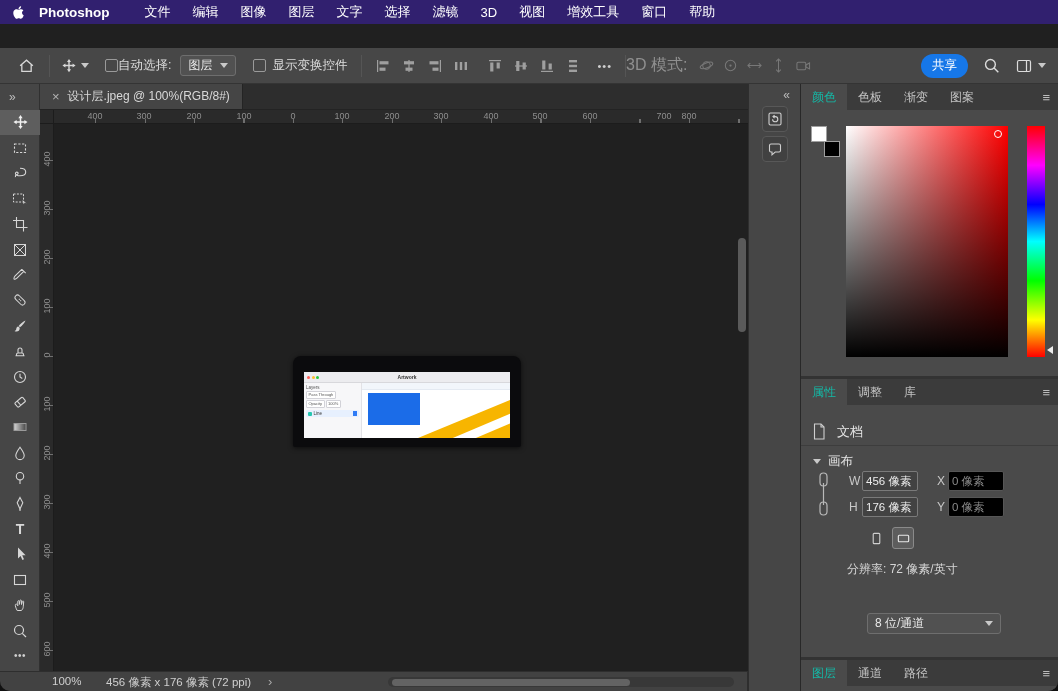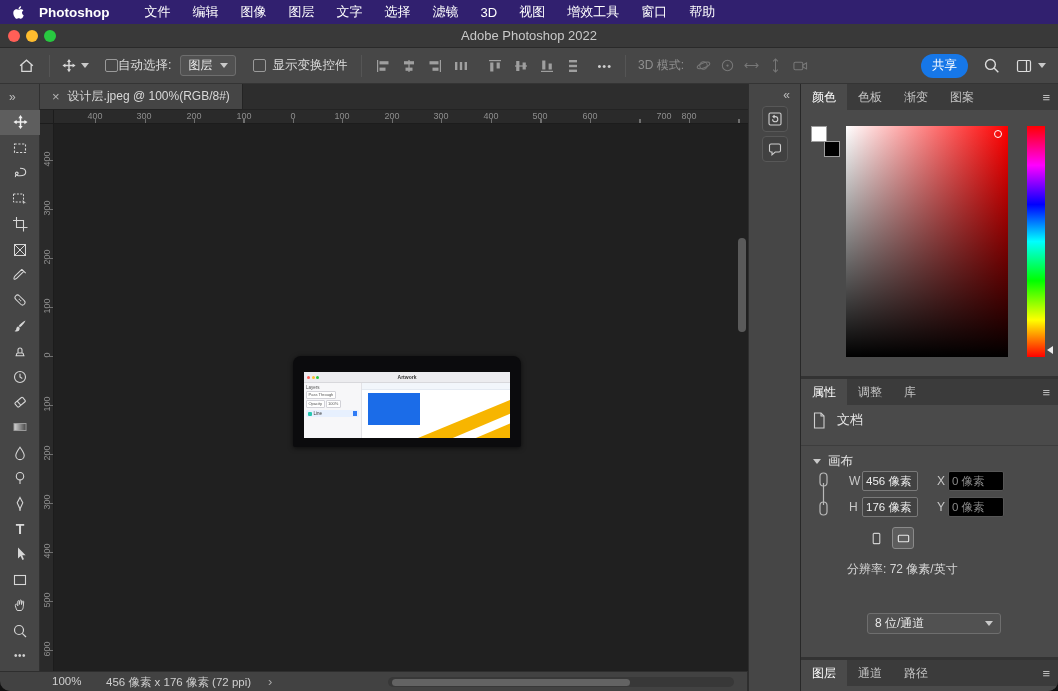--- a/index.html
+++ b/index.html
@@ -80,38 +80,38 @@
 
   
   .iconstrip{position:absolute;left:748px;top:84px;width:52px;height:607px;background:#464646;border-left:1px solid #2e2e2e}
   .iconstrip .expand{position:absolute;right:10px;top:4px;color:#bdbdbd;font-size:12px}
   .stripicon{position:absolute;left:13px;width:26px;height:26px;display:flex;align-items:center;justify-content:center;border:1px solid #585858;border-radius:4px;background:#414141}
 
   
   .rightdock{position:absolute;left:800px;top:84px;width:258px;height:607px;background:#333;border-left:1px solid #282828}
   .phead{position:absolute;left:0;width:258px;height:26px;background:#3b3b3b;display:flex;align-items:stretch}
   .ptab{display:flex;align-items:center;padding:0 11px;font-size:12px;color:#c3c3c3}
-  .ptab.active{background:#4a4a4a;color:#ffffff}
+  .ptab.active{background:#4a4a4a;color:#14b8a6}
   .pmenu{margin-left:auto;margin-right:9px;align-self:center;font-size:13px;color:#bdbdbd}
   .pbody{position:absolute;left:0;width:258px;background:#4a4a4a}
   .phead.bottom{height:31px;align-items:flex-start}
   .phead.bottom .ptab{height:26px}
   .phead.bottom::after{content:"";position:absolute;left:0;right:0;top:26px;height:5px;background:#4a4a4a}
   .phead.bottom .pmenu{align-self:auto;margin-top:6px}
 
   
   .fg-back{position:absolute;left:23px;top:31px;width:16px;height:16px;background:#000;border:1px solid #9f9f9f}
   .fg-front{position:absolute;left:10px;top:16px;width:16px;height:16px;background:#fff;border:1px solid #9f9f9f}
   .svbox{position:absolute;left:45px;top:16px;width:162px;height:231px;background:linear-gradient(to top,#000,rgba(0,0,0,0)),linear-gradient(to right,#fff,#ff0000)}
   .svcursor{position:absolute;left:148px;top:4px;width:8px;height:8px;border:1.5px solid #fff;border-radius:50%}
   .huebar{position:absolute;left:226px;top:16px;width:18px;height:231px;background:linear-gradient(180deg,#f00 0%,#f0f 17%,#00f 34%,#0ff 50%,#0f0 67%,#ff0 84%,#f00 100%)}
   .huemark{position:absolute;right:6px;top:236px;width:0;height:0;border-top:4px solid transparent;border-bottom:4px solid transparent;border-right:6px solid #ededed}
 
   
-  .docrow{position:absolute;left:0;top:6px;width:100%;height:30px;display:flex;align-items:flex-start;padding-left:10px;gap:10px;font-size:13px;color:#e5e5e5}
+  .docrow{position:absolute;left:0;top:6px;width:100%;height:30px;display:flex;align-items:flex-end;padding-left:10px;gap:10px;font-size:13px;color:#e5e5e5}
   .pdiv{position:absolute;left:0;top:40px;width:100%;height:1px;background:#3d3d3d}
   .secrow{position:absolute;left:12px;top:48px;display:flex;align-items:center;gap:7px;font-size:12.5px;color:#e5e5e5}
   .linkicon{position:absolute;left:16px;top:66px}
   .dlab{position:absolute;top:3px;font-size:12px;color:#c9c9c9}
   .dfield{position:absolute;top:0;width:56px;height:20px;background:#424242;border:1px solid #7a7a7a;border-radius:2px;font-size:11.5px;color:#ededed;line-height:18px;padding-left:3px}
   .dfield.disabled{border-color:#565656;color:#8a8a8a;background:#000000}
   .dimrow{position:absolute;left:0;width:100%;height:20px}
   .orientrow{position:absolute;left:0;top:122px;width:100%;height:22px}
   .obtn{position:absolute;top:0;width:22px;height:22px;display:flex;align-items:center;justify-content:center;border-radius:3px}
   .obtn.selected{background:#5d5d5d;border:1px solid #8a8a8a}
@@ -141,26 +141,20 @@
     <span class="mitem">文字</span>
     <span class="mitem">选择</span>
     <span class="mitem">滤镜</span>
     <span class="mitem">3D</span>
     <span class="mitem">视图</span>
     <span class="mitem">增效工具</span>
     <span class="mitem">窗口</span>
     <span class="mitem">帮助</span>
   </div>
 
-  <div class="titlebar">
-    <span class="tl" style="left:8px;background:#ff5f57"></span>
-    <span class="tl" style="left:26px;background:#febc2e"></span>
-    <span class="tl" style="left:44px;background:#28c840"></span>
-    <span class="wtitle">Adobe Photoshop 2022</span>
-  </div>
 
   <div class="optionsbar">
     <span class="obicon" style="margin-left:18px">
       <svg width="17" height="17" viewBox="0 0 16 16" fill="none" stroke="#d8d8d8" stroke-width="1.2">
           <path d="M2 8.2L8 3l6 5.2M3.6 7V13.5h8.8V7"></path>
         </svg>
     </span>
     <span class="vsep" style="margin-left:14px"></span>
     <span class="obicon" style="margin-left:12px">
       <svg width="14" height="14" viewBox="0 0 16 16">
@@ -246,21 +240,21 @@
           <g fill="#9f9f9f">
             <rect x="4" y="2" width="8" height="2.4"></rect>
             <rect x="4" y="6.8" width="8" height="2.4"></rect>
             <rect x="4" y="11.6" width="8" height="2.4"></rect>
           </g>
         </svg>
     </span>
 
     <span class="dots" style="margin-left:16px">•••</span>
     <span class="vsep" style="margin-left:13px"></span>
-    <span class="dim" style="margin-left:12px;font-size:12px">3D 模式:</span>
+    <span class="dim" style="font-size:16px">3D 模式:</span>
 
     <span class="obicon" style="margin-left:12px">
       <svg width="15" height="15" viewBox="0 0 16 16" fill="none" stroke="#787878" stroke-width="1.1">
           <circle cx="8" cy="8" r="4"></circle>
           <ellipse cx="8" cy="8" rx="7" ry="2.6" transform="rotate(-20 8 8)"></ellipse>
         </svg>
     </span>
     <span class="obicon" style="margin-left:9px">
       <svg width="15" height="15" viewBox="0 0 16 16" fill="none" stroke="#787878" stroke-width="1.1">
           <circle cx="8" cy="8" r="5.5"></circle>

